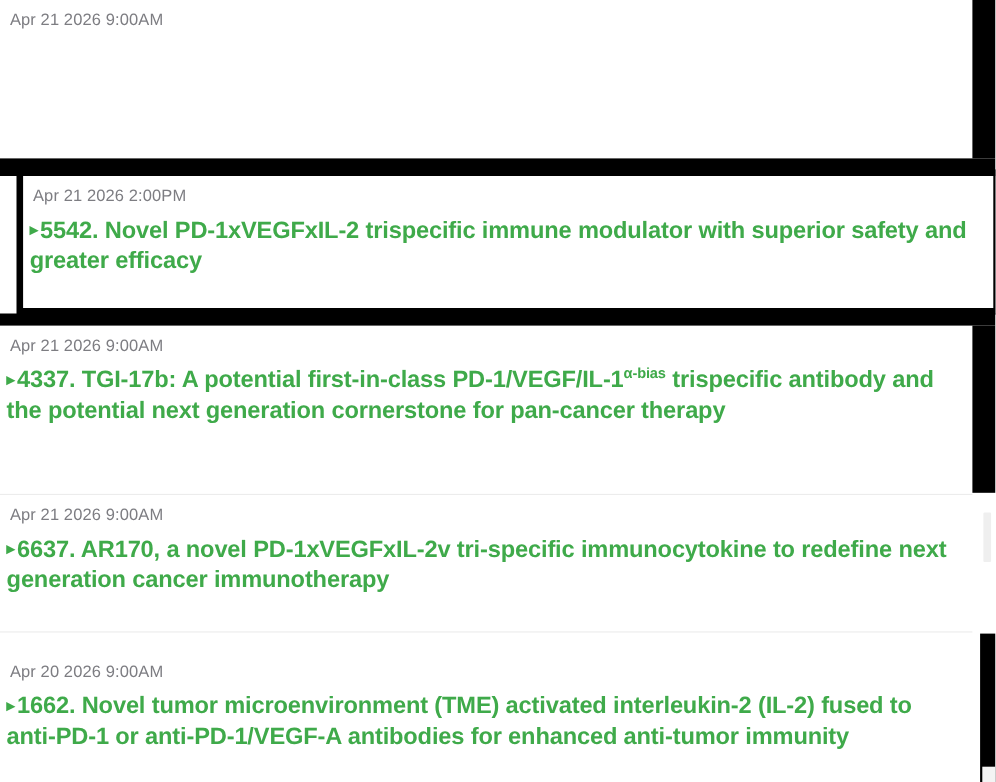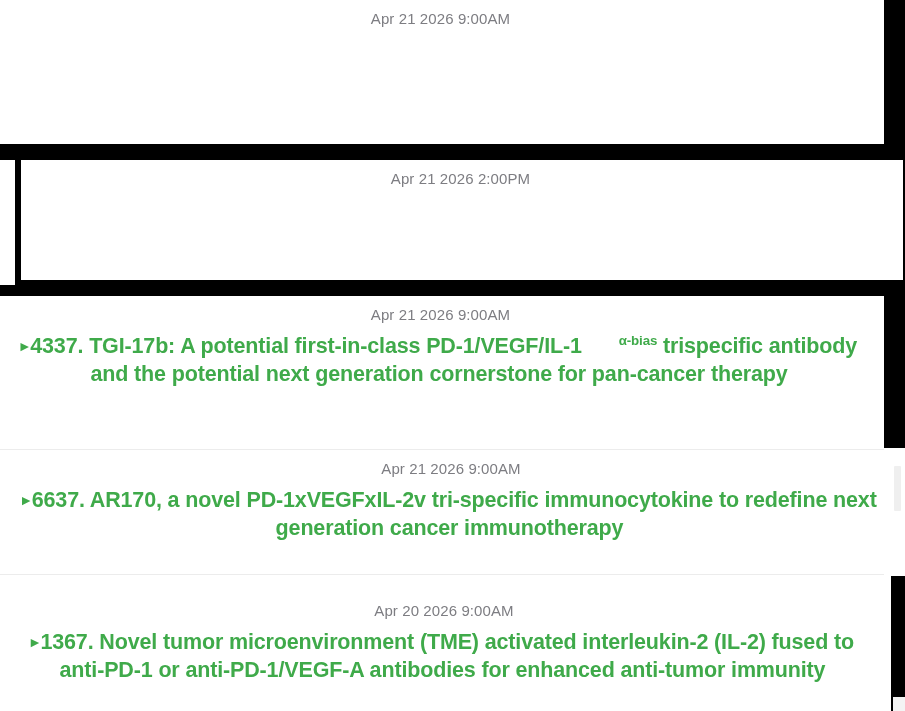--- a/index.html
+++ b/index.html
@@ -23,21 +23,20 @@
     overflow: hidden;
   }
 
   
   .card {
     position: absolute;
     left: 0;
     box-sizing: border-box;
     background: #ffffff;
     padding: 10px 12px 8px 6px;
-    text-align: center;
   }
 
   .card-date {
     color: #7d7d82;
     font-size: 15px;
     line-height: 17px;
     letter-spacing: 0.1px;
     margin: 0 0 9px 3px;
     white-space: nowrap;
     font-family: "Liberation Sans", sans-serif;
@@ -60,21 +59,20 @@
     vertical-align: 2px;
     margin-right: 2px;
     display: inline;
   }
 
   .card-title sup {
     font-size: 0.62em;
     font-weight: bold;
     vertical-align: super;
     line-height: 0;
-    margin-left: 37px;
   }
 
   
   #card-1 { top: 0px;   width: 884px; height: 144px; }
   #card-2 { top: 154px; width: 894px; height: 132px; border: 6px solid #000000; margin-left: 15px; }
   #card-3 { top: 296px; width: 884px; height: 152px; }
   #card-4 { top: 450px; width: 905px; height: 124px; }
   #card-5 { top: 592px; width: 891px; height: 135px; }
 
   
@@ -122,35 +120,36 @@
 <body>
 
 <div id="app">
 
   <div class="card" id="card-1">
     <div class="card-date">Apr 21 2026 9:00AM</div>
   </div>
 
   <div class="card" id="card-2">
     <div class="card-date">Apr 21 2026 2:00PM</div>
+    <div class="card-title"><span class="bullet">▸</span><span>5542. Novel PD-1xVEGFxIL-2 trispecific immune modulator with superior safety and greater efficacy</span></div>
   </div>
 
   <div class="card" id="card-3">
     <div class="card-date">Apr 21 2026 9:00AM</div>
     <div class="card-title"><span class="bullet">▸</span><span>4337. TGI-17b: A potential first-in-class PD-1/VEGF/IL-1</span><sup>α-bias</sup><span> trispecific antibody and the potential next generation cornerstone for pan-cancer therapy</span></div>
   </div>
 
   <div class="card" id="card-4">
     <div class="card-date">Apr 21 2026 9:00AM</div>
     <div class="card-title"><span class="bullet">▸</span><span>6637. AR170, a novel PD-1xVEGFxIL-2v tri-specific immunocytokine to redefine next generation cancer immunotherapy</span></div>
   </div>
 
   <div class="card" id="card-5">
     <div class="card-date">Apr 20 2026 9:00AM</div>
-    <div class="card-title"><span class="bullet">▸</span><span>1367. Novel tumor microenvironment (TME) activated interleukin-2 (IL-2) fused to anti-PD-1 or anti-PD-1/VEGF-A antibodies for enhanced anti-tumor immunity</span></div>
+    <div class="card-title"><span class="bullet">▸</span><span>1662. Novel tumor microenvironment (TME) activated interleukin-2 (IL-2) fused to anti-PD-1 or anti-PD-1/VEGF-A antibodies for enhanced anti-tumor immunity</span></div>
   </div>
 
   <div class="separator" id="sep-4"></div>
   <div class="separator" id="sep-5"></div>
 
   <div class="black-band" id="bar-right-1"></div>
   <div class="black-band" id="band-top-1"></div>
   <div class="black-band" id="band-top-3"></div>
   <div class="black-band" id="bar-right-3"></div>
   <div class="black-band" id="bar-right-5"></div>

